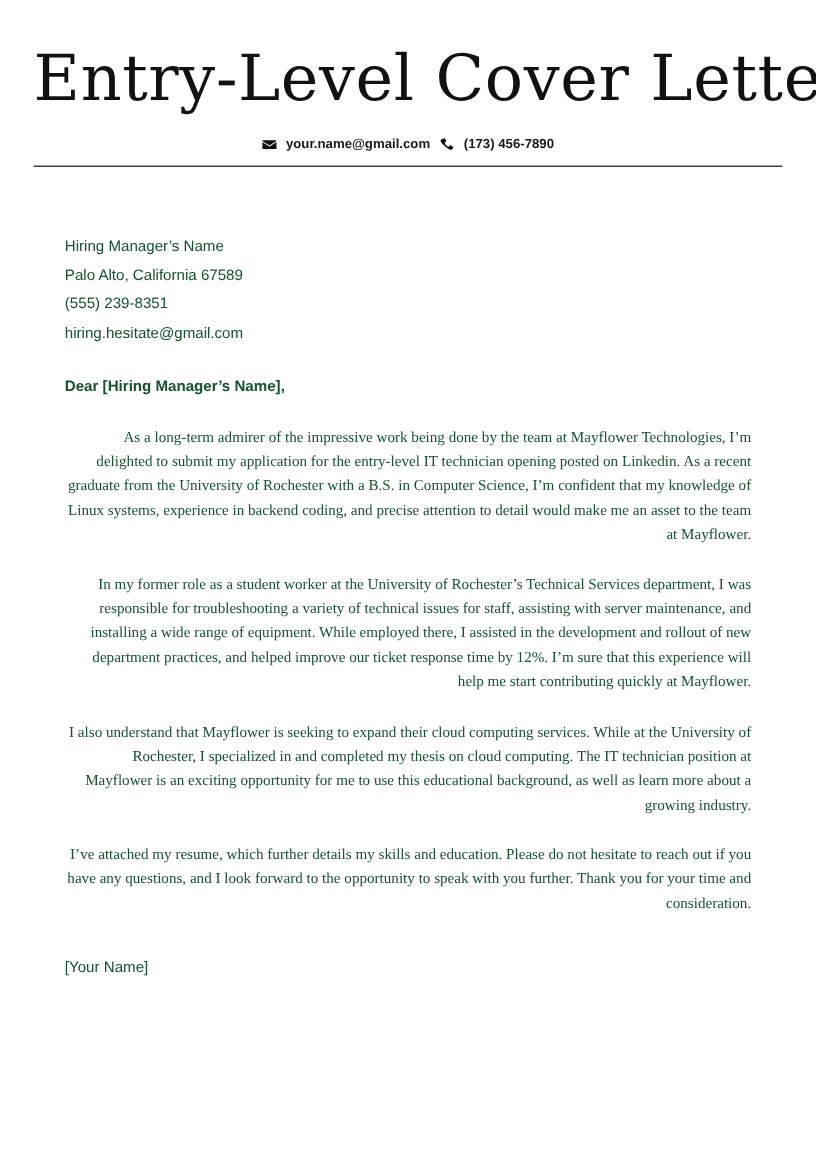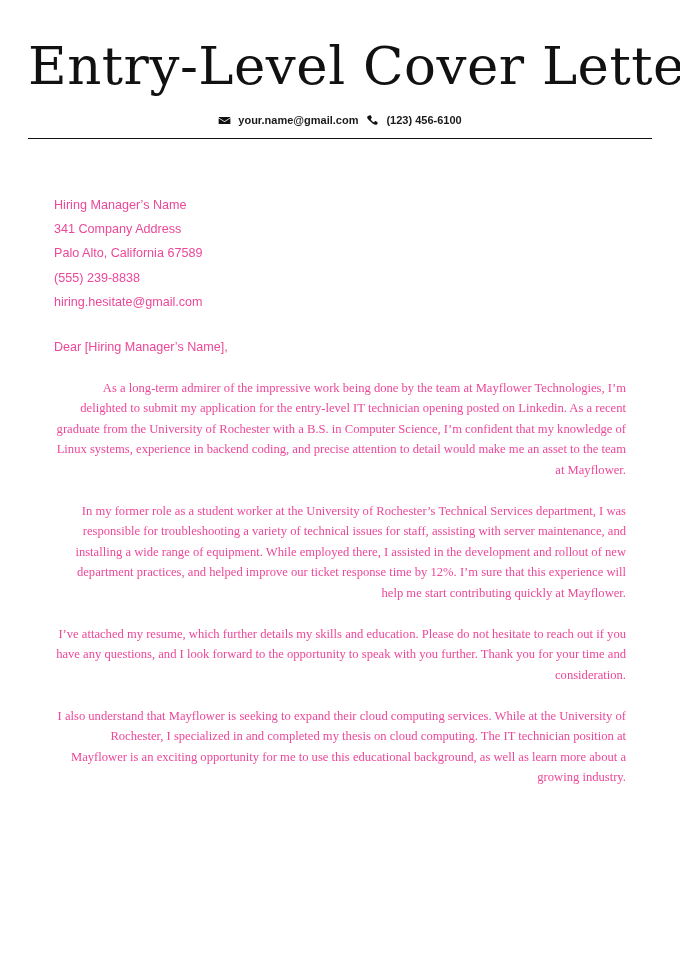--- a/index.html
+++ b/index.html
@@ -61,27 +61,28 @@
   .divider {
     margin-top: 11px;
     border-top: 1.5px solid #111111;
     width: 100%;
   }
   .body-area {
     padding: 0 26px;
     margin-top: 56px;
     font-size: 12.6px;
     line-height: 1.62;
-    color: #ec4899;
+    color: #14532d;
   }
   .recipient-block div {
     margin-bottom: 4px;
   }
   .salutation {
     margin-top: 24px;
+    font-weight: bold;
   }
   .para {
     margin-top: 21px;
     text-align: right;
     font-family: Liberation Serif, serif;
   }
   .signoff {
     margin-top: 24px;
   }
   .signature-name {
@@ -106,41 +107,41 @@
       </span>
       <span>your.name@gmail.com</span>
     </div>
 
     <div class="contact-item">
       <span class="glyph">
         <svg width="13" height="13" viewBox="0 0 16 16" fill="currentColor" aria-hidden="true">
           <path d="M4.6 1.6c.5-.3 1.1-.1 1.4.4l1 1.8c.3.5.1 1.1-.3 1.4l-.8.6c-.1.1-.2.3-.1.5.3.8.8 1.6 1.5 2.3s1.5 1.2 2.3 1.5c.2.1.4 0 .5-.1l.6-.8c.3-.4.9-.6 1.4-.3l1.8 1c.5.3.7.9.4 1.4l-.7 1.2c-.3.5-.9.8-1.5.7-2-.3-4-1.5-5.6-3.1S1.7 6.3 1.4 4.3c-.1-.6.2-1.2.7-1.5z"></path>
         </svg>
       </span>
-      <span>(123) 456-6100</span>
+      <span>(173) 456-7890</span>
     </div>
 
 
   </div>
 
   <div class="divider"></div>
 
   <div class="body-area">
 
     <div class="recipient-block">
       <div>Hiring Manager’s Name</div>
-      <div>341 Company Address</div>
       <div>Palo Alto, California 67589</div>
-      <div>(555) 239-8838</div>
+      <div>(555) 239-8351</div>
       <div>hiring.hesitate@gmail.com</div>
     </div>
 
     <div class="salutation">Dear [Hiring Manager’s Name],</div>
 
     <p class="para">As a long-term admirer of the impressive work being done by the team at Mayflower Technologies, I’m delighted to submit my application for the entry-level IT technician opening posted on Linkedin. As a recent graduate from the University of Rochester with a B.S. in Computer Science, I’m confident that my knowledge of Linux systems, experience in backend coding, and precise attention to detail would make me an asset to the team at Mayflower.</p>
     <p class="para">In my former role as a student worker at the University of Rochester’s Technical Services department, I was responsible for troubleshooting a variety of technical issues for staff, assisting with server maintenance, and installing a wide range of equipment. While employed there, I assisted in the development and rollout of new department practices, and helped improve our ticket response time by 12%. I’m sure that this experience will help me start contributing quickly at Mayflower.</p>
+    <p class="para">I also understand that Mayflower is seeking to expand their cloud computing services. While at the University of Rochester, I specialized in and completed my thesis on cloud computing. The IT technician position at Mayflower is an exciting opportunity for me to use this educational background, as well as learn more about a growing industry.</p>
     <p class="para">I’ve attached my resume, which further details my skills and education. Please do not hesitate to reach out if you have any questions, and I look forward to the opportunity to speak with you further. Thank you for your time and consideration.</p>
-    <p class="para">I also understand that Mayflower is seeking to expand their cloud computing services. While at the University of Rochester, I specialized in and completed my thesis on cloud computing. The IT technician position at Mayflower is an exciting opportunity for me to use this educational background, as well as learn more about a growing industry.</p>
 
+    <div class="signature-name">[Your Name]</div>
 
   </div>
 
 </div>
 
 </body></html>

